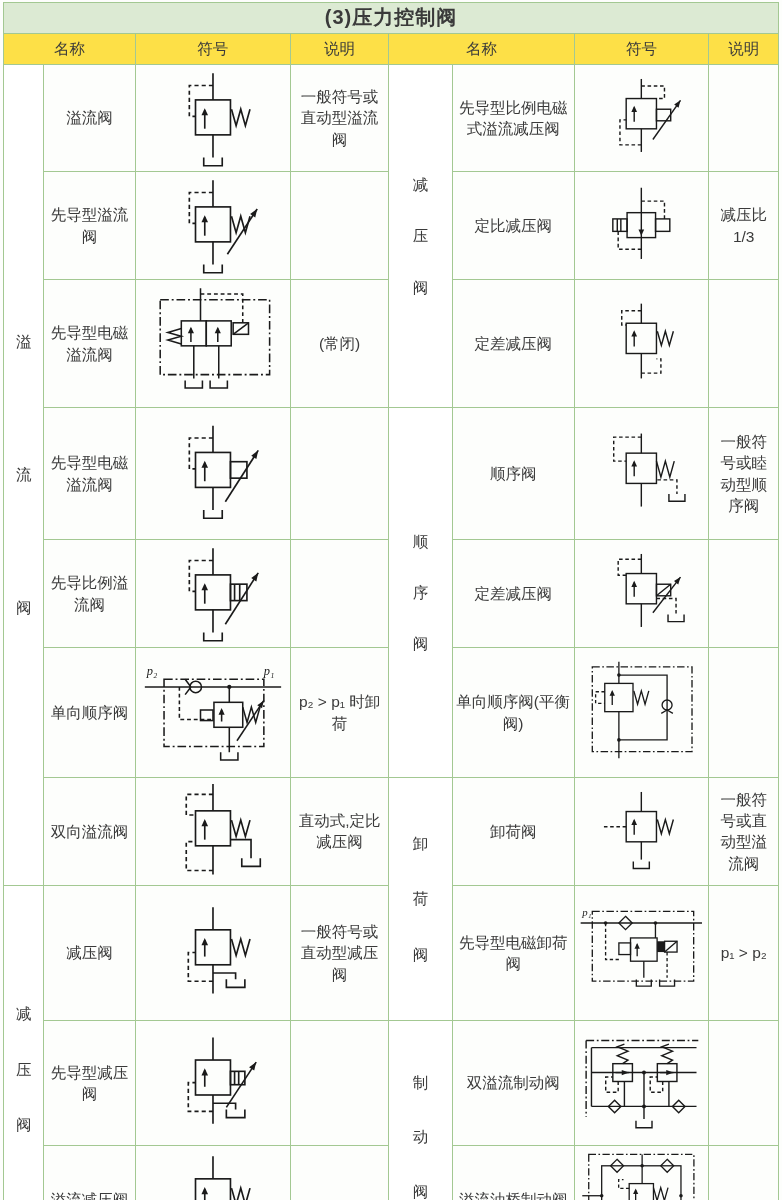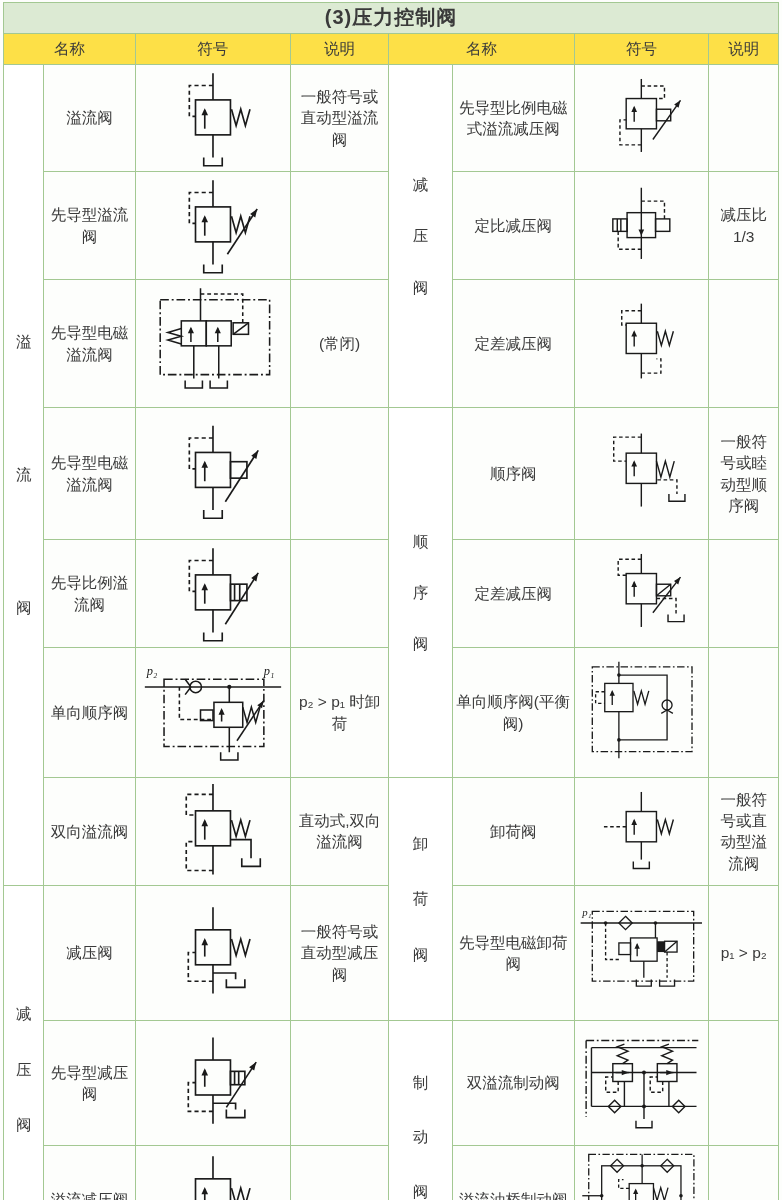--- a/index.html
+++ b/index.html
@@ -321,21 +321,21 @@
                 <polygon points="62,38 58.8,45 65.2,45" fill="#1a1a1a"></polygon>
                 <path d="M88,39 l4.5,16 l4.5,-16 l4.5,16 l4.5,-16" stroke="#1a1a1a" stroke-width="1.6" fill="none"></path>
                 <path d="M70,14 h-26 v20 h9" stroke="#1a1a1a" stroke-width="1.6" fill="none" stroke-dasharray="4 3"></path>
                 <path d="M70,88 h-26 v-28 h9" stroke="#1a1a1a" stroke-width="1.6" fill="none" stroke-dasharray="4 3"></path>
                 <line x1="70" y1="64" x2="70" y2="92" stroke="#1a1a1a" stroke-width="1.6" fill="none"></line>
                 <path d="M87,58 h20 v18" stroke="#1a1a1a" stroke-width="1.6" fill="none"></path>
                 <path d="M98,76 v8 h18 v-8" stroke="#1a1a1a" stroke-width="1.6" fill="none"></path>
               </svg>
             </div>
           </td>
-  <td class="desc">直动式,双向溢流阀</td>
+  <td class="desc">直动式,定比减压阀</td>
   <td rowspan="2" class="vcell">
     <div class="vtext" style="gap:34px">
               <span>卸</span>
               <span>荷</span>
               <span>阀</span>
             </div>
           </td>
   <td>卸荷阀</td>
   <td class="sym">
             <div class="symbox">

